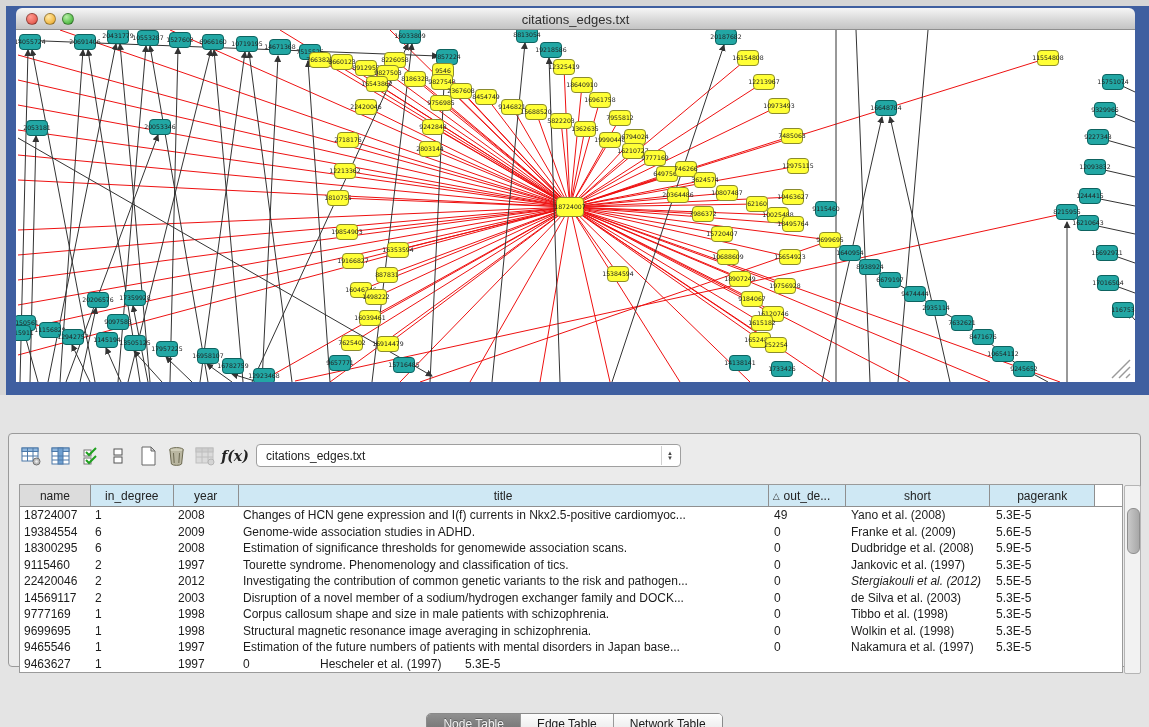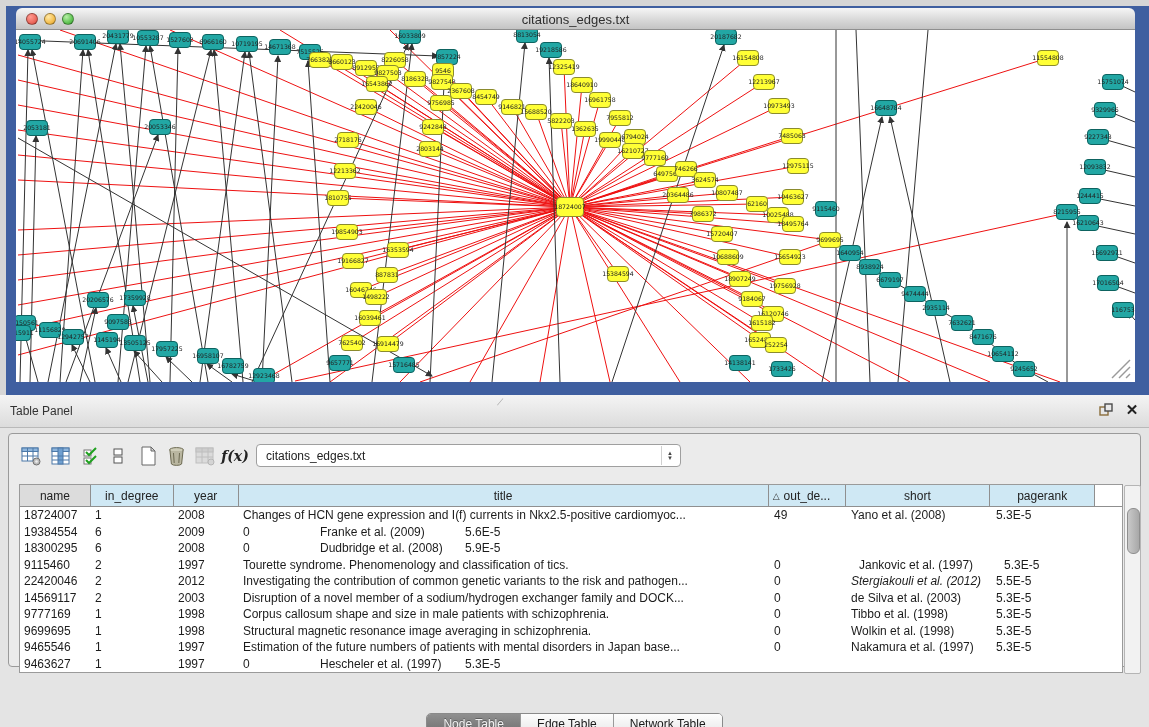--- a/index.html
+++ b/index.html
@@ -744,31 +744,20 @@
             <line x1="1112" y1="378" x2="1130" y2="360"></line>
             <line x1="1119" y1="378" x2="1130" y2="367"></line>
             <line x1="1126" y1="378" x2="1130" y2="374"></line>
           </g>
         </svg>
       </div>
     </div>
   </div>
 
   <div class="table-panel">
-    <div class="panel-header">
-      <span class="panel-title">Table Panel</span>
-      <span class="panel-nub">⟋</span>
-      <span class="float-icon">
-        <svg width="16" height="16" viewBox="0 0 16 16">
-          <rect x="2" y="5" width="8" height="8" fill="none" stroke="#8a6d3b" stroke-width="1.4"></rect>
-          <rect x="7" y="2" width="7" height="7" fill="#e9e9e9" stroke="#4a4a4a" stroke-width="1.4"></rect>
-        </svg>
-      </span>
-      <span class="close-icon">✕</span>
-    </div>
 
     <div class="inner-box">
       <div class="toolbar">
         <span class="tool-btn" style="left:10px">
           <svg width="21" height="19" viewBox="0 0 21 19">
             <rect x="1" y="1" width="16" height="13" fill="#fff" stroke="#4d79a8"></rect>
             <rect x="1" y="1" width="16" height="3.5" fill="#8fb6dd" stroke="#4d79a8"></rect>
             <line x1="6.5" y1="1" x2="6.5" y2="14" stroke="#4d79a8"></line>
               <line x1="12" y1="1" x2="12" y2="14" stroke="#4d79a8"></line>
             <line x1="1" y1="9" x2="17" y2="9" stroke="#4d79a8"></line>
@@ -868,39 +857,41 @@
               <div class="td" style="width: 65px;">2008</div>
               <div class="td" style="width: 531px;">Changes of HCN gene expression and I(f) currents in Nkx2.5-positive cardiomyoc...</div>
               <div class="td" style="width: 77px;">49</div>
               <div class="td" style="width: 145px;">Yano et al. (2008)</div>
               <div class="td" style="width: 105px;">5.3E-5</div>
             </div>
             <div class="tr">
               <div class="td" style="width: 71px;">19384554</div>
               <div class="td" style="width: 83px;">6</div>
               <div class="td" style="width: 65px;">2009</div>
+              <div class="td" style="width: 531px;">Genome-wide association studies in ADHD.</div>
               <div class="td" style="width: 77px;">0</div>
               <div class="td" style="width: 145px;">Franke et al. (2009)</div>
               <div class="td" style="width: 105px;">5.6E-5</div>
             </div>
             <div class="tr">
               <div class="td" style="width: 71px;">18300295</div>
               <div class="td" style="width: 83px;">6</div>
               <div class="td" style="width: 65px;">2008</div>
+              <div class="td" style="width: 531px;">Estimation of significance thresholds for genomewide association scans.</div>
               <div class="td" style="width: 77px;">0</div>
               <div class="td" style="width: 145px;">Dudbridge et al. (2008)</div>
               <div class="td" style="width: 105px;">5.9E-5</div>
             </div>
             <div class="tr">
               <div class="td" style="width: 71px;">9115460</div>
               <div class="td" style="width: 83px;">2</div>
               <div class="td" style="width: 65px;">1997</div>
               <div class="td" style="width: 531px;">Tourette syndrome. Phenomenology and classification of tics.</div>
               <div class="td" style="width: 77px;">0</div>
-              <div class="td" style="width: 145px; margin-left: 8px;">Jankovic et al. (1997)</div>
+              <div class="td" style="width: 145px;">Jankovic et al. (1997)</div>
               <div class="td" style="width: 105px;">5.3E-5</div>
             </div>
             <div class="tr">
               <div class="td" style="width: 71px;">22420046</div>
               <div class="td" style="width: 83px;">2</div>
               <div class="td" style="width: 65px;">2012</div>
               <div class="td" style="width: 531px;">Investigating the contribution of common genetic variants to the risk and pathogen...</div>
               <div class="td" style="width: 77px;">0</div>
               <div class="td" style="width: 145px; font-style: italic;">Stergiakouli et al. (2012)</div>
               <div class="td" style="width: 105px;">5.5E-5</div>

